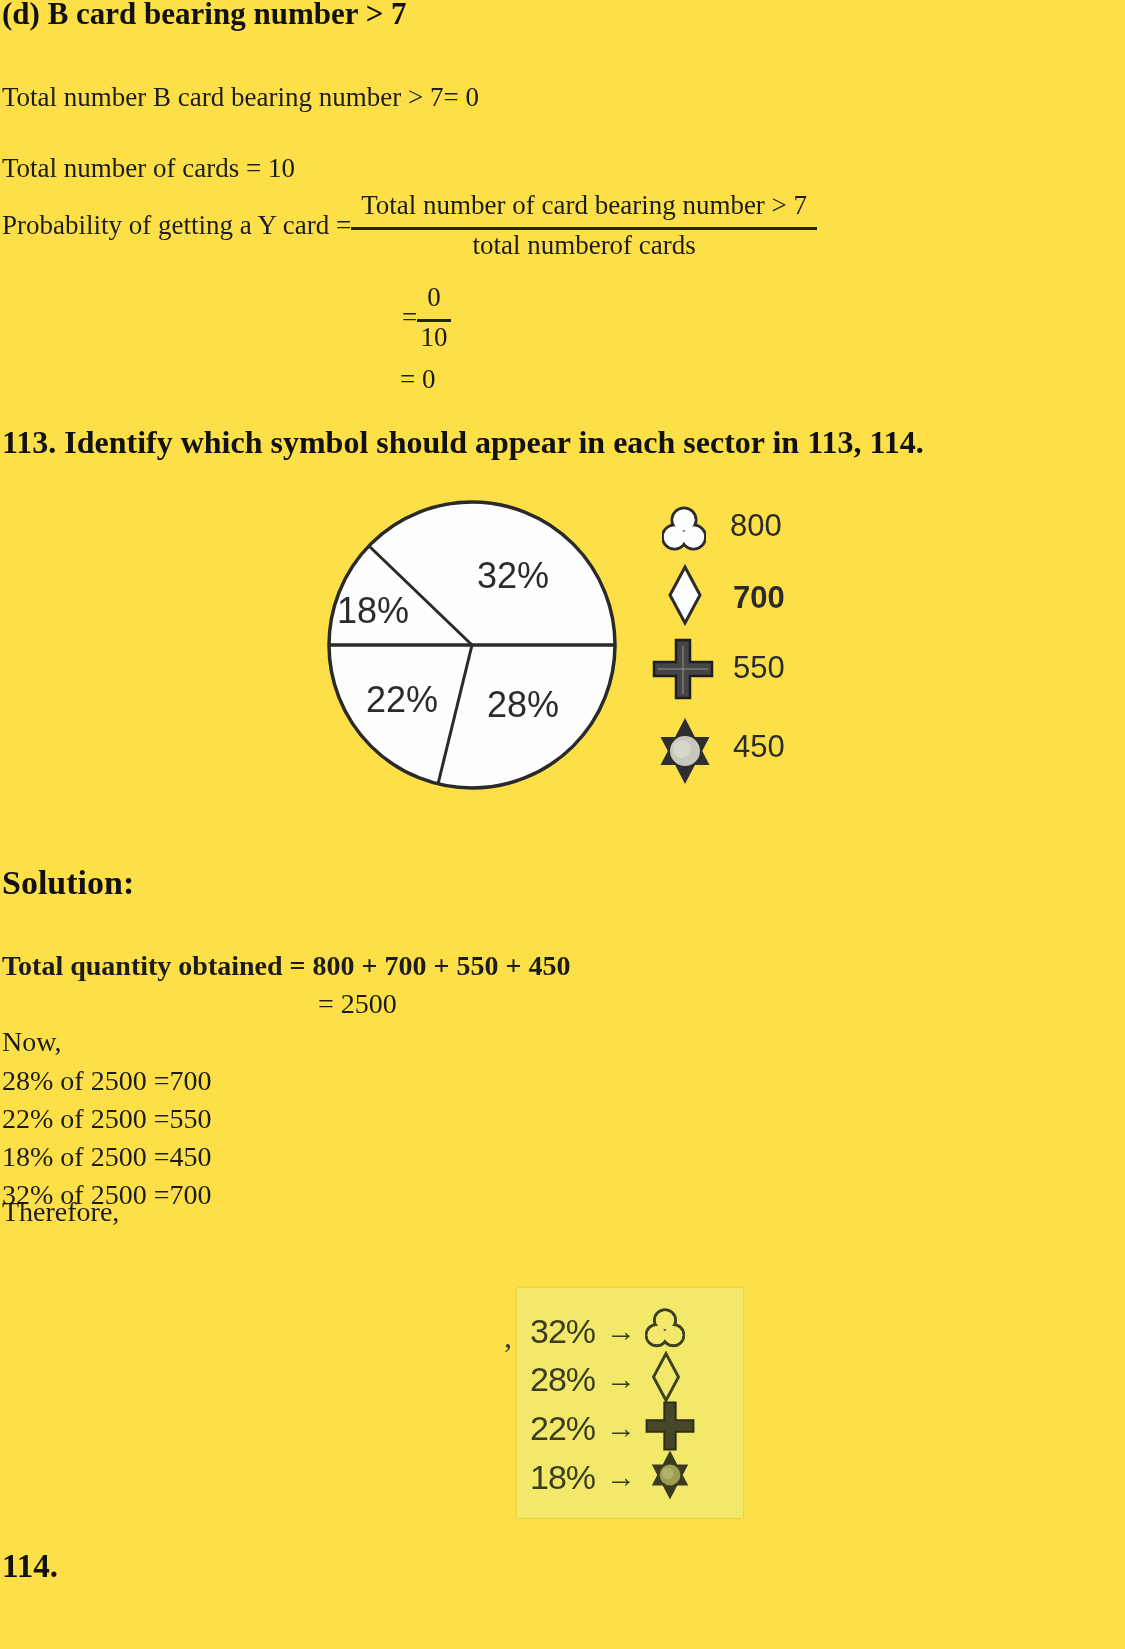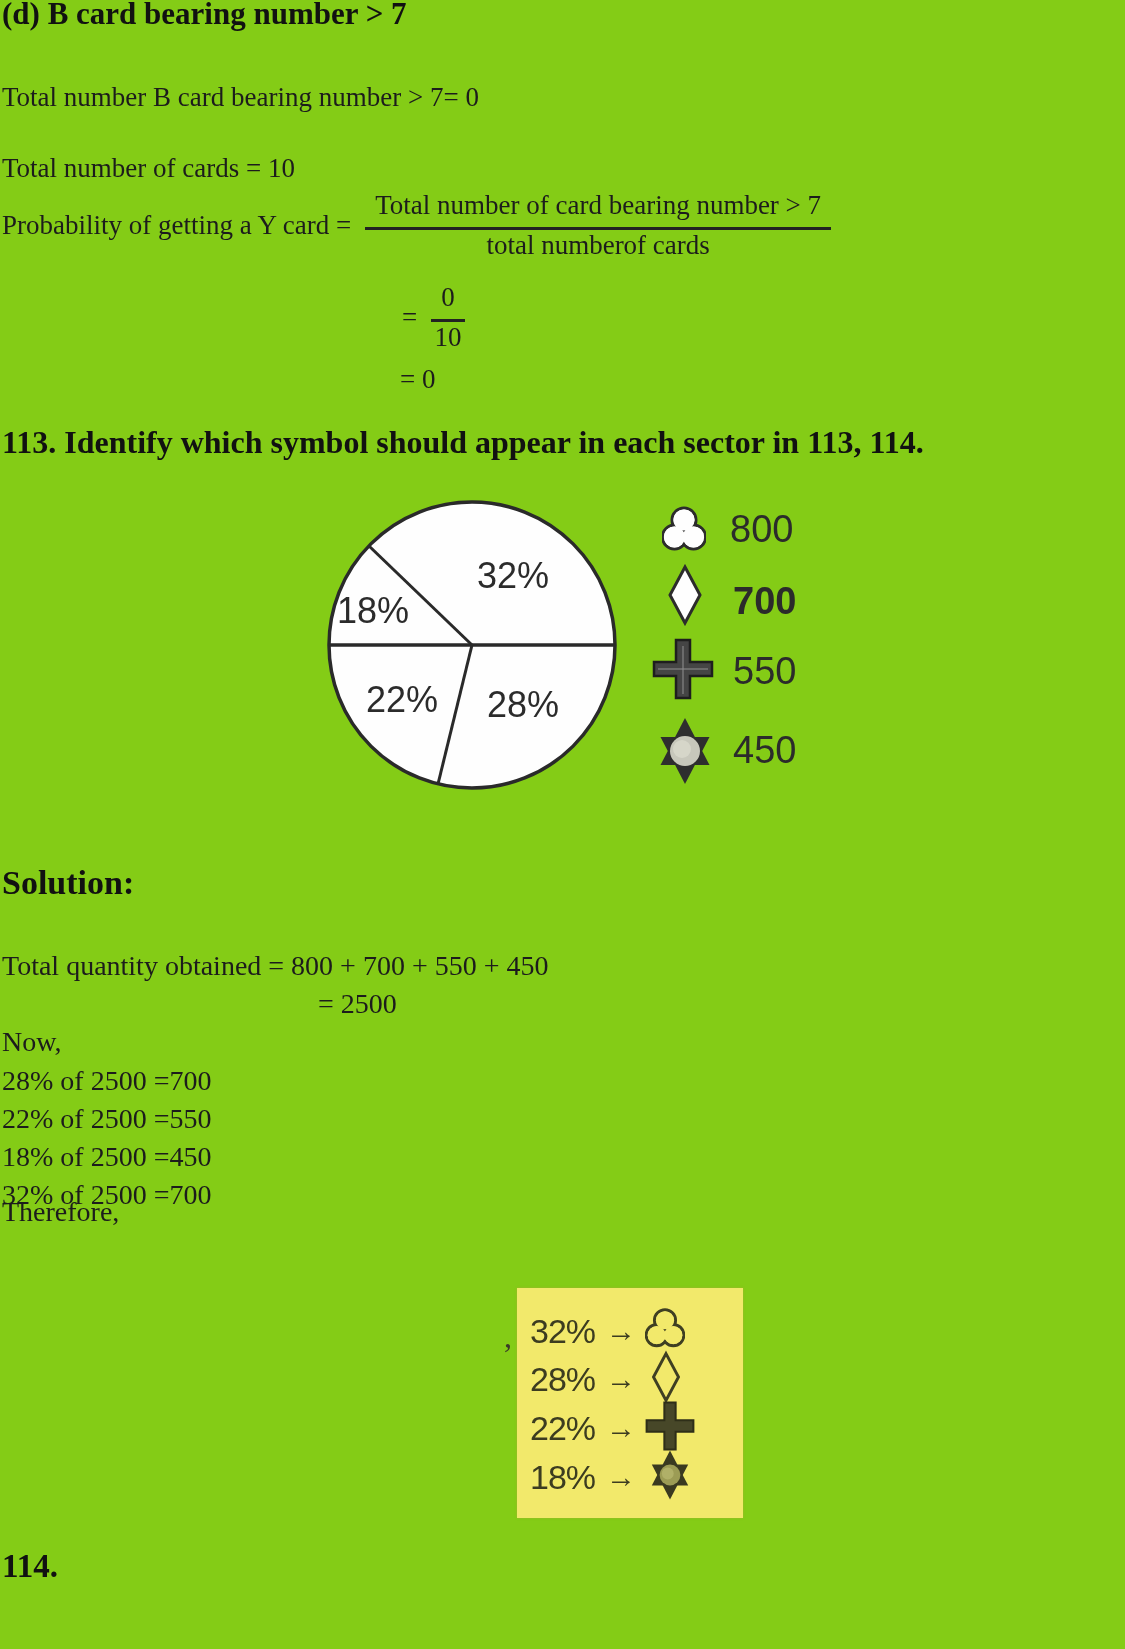--- a/index.html
+++ b/index.html
@@ -1,33 +1,33 @@
 <!DOCTYPE html>
 <html><head>
 <meta charset="utf-8">
 <style>
   html,body{margin:0;padding:0;}
   body{background:#ffffff;}
   .page{
     position:relative;
     width:1125px;
     height:1649px;
-    background:#84cc16;
+    background:#fde047;
     font-family:"Liberation Serif", serif;
     color:#1c1c1c;
     overflow:hidden;
   }
   .abs{position:absolute;}
   .h-bold{font-weight:bold;color:#111;}
   .body-line{font-size:27px;white-space:nowrap;}
   .frac{display:inline-block;text-align:center;vertical-align:middle;}
   .frac .num{padding:0 10px 6px 10px;border-bottom:3px solid #222;}
   .frac .den{}
-  .eq-row{display:flex;align-items:center;gap:14px;justify-content:space-between;}
-  .legend-num{font-family:"Liberation Sans", sans-serif;font-size:38px;color:#2b2b2b;}
+  .eq-row{display:flex;align-items:center;justify-content:space-between;}
+  .legend-num{font-family:"Liberation Sans", sans-serif;font-size:31px;color:#2b2b2b;}
   .answer-box{
     background:#f2e96b;
     box-shadow:0 0 2px rgba(180,170,60,.7);
   }
   .ans-row{display:flex;align-items:center;padding-left:13px;gap:9px;position:absolute;left:0;right:0;height:46px;}
   .ans-pct{font-family:"Liberation Sans", sans-serif;font-size:34px;color:#3c3c20;letter-spacing:-1px;}
   .ans-arrow{font-family:"Liberation Sans", sans-serif;font-size:30px;color:#3c3c20;margin-left:2px;}
   svg text{font-family:"Liberation Sans", sans-serif;}
 </style>
 </head>
@@ -110,21 +110,21 @@
         <polygon points="30,68 54.5,21 5.5,21" fill="#2e2e2e"></polygon>
         <circle cx="30" cy="35" r="15" fill="#c7c7bb"></circle>
         <circle cx="27" cy="33" r="9" fill="#d9d9cd" opacity="0.8"></circle>
       </svg>
     </div>
     <div class="abs legend-num" style="left:85px;top:231px;">450</div>
   </div>
 
   <div class="abs h-bold" style="left:2px;top:864px;font-size:34px;">Solution:</div>
 
-  <div class="abs body-line" style="left:2px;top:950px;font-size:28px;">Total quantity obtained = 800 + 700 + 550 + 450</div>
+  <div class="abs body-line" style="left:2px;top:950px;font-size:28px;font-weight:bold;">Total quantity obtained = 800 + 700 + 550 + 450</div>
 
   <div class="abs body-line" style="left:306px;top:988px;font-size:28px;margin-left:12px;">= 2500</div>
 
   <div class="abs body-line" style="left:2px;top:1026px;font-size:28px;">Now,</div>
 
   <div class="abs" style="left:2px;top:1062px;font-size:28px;line-height:38px;">
     <div>28% of 2500 =700</div>
     <div>22% of 2500 =550</div>
     <div>18% of 2500 =450</div>
     <div>32% of 2500 =700</div>

